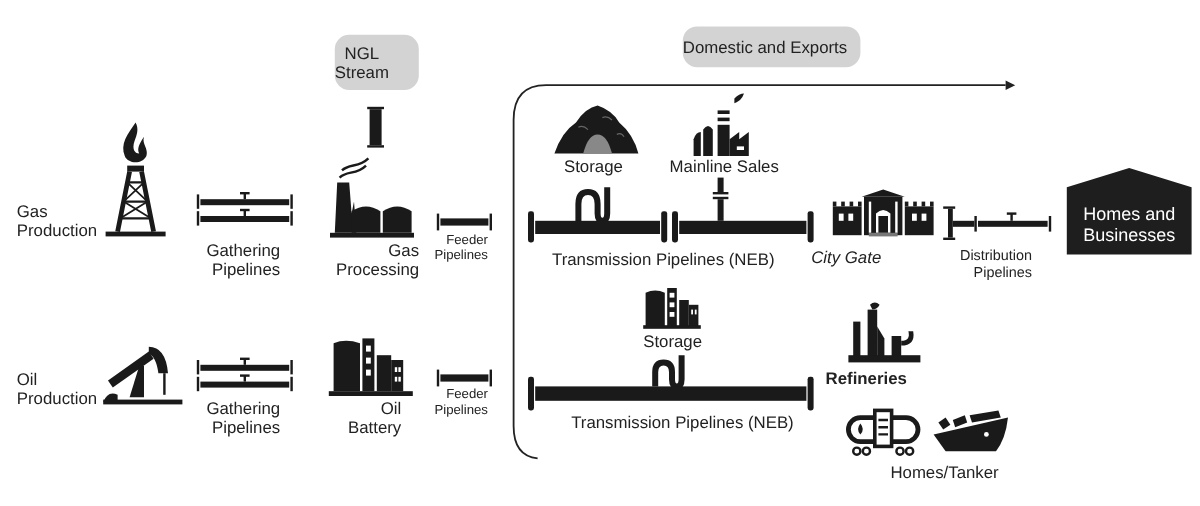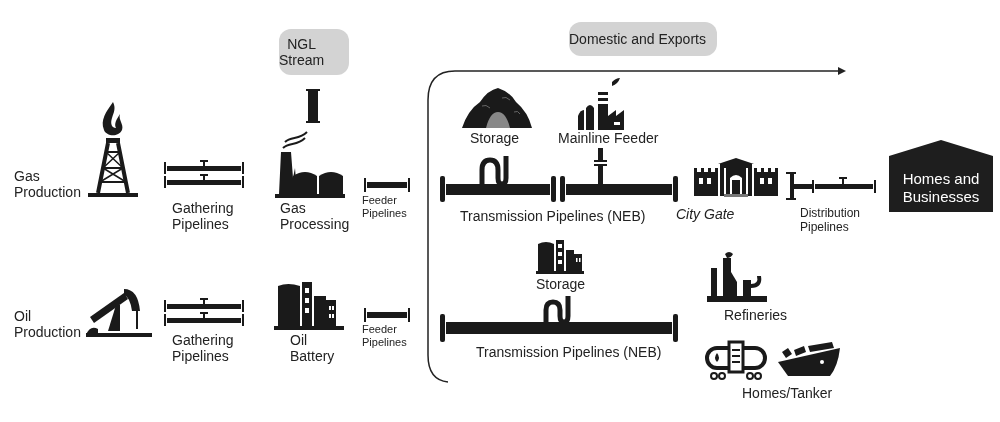--- a/index.html
+++ b/index.html
@@ -1,17 +1,17 @@
 <!DOCTYPE html>
 <html><head>
 <meta charset="utf-8">
 <style>
   html,body{margin:0;padding:0;background:#fff;}
   body{width:1000px;height:422px;position:relative;overflow:hidden;font-family:"Liberation Sans",sans-serif;color:#222;}
-  .lbl{position:absolute;text-align:left;line-height:1.15;color:#222;white-space:nowrap;}
+  .lbl{position:absolute;text-align:right;line-height:1.15;color:#222;white-space:nowrap;}
   .f14{font-size:14px;}
   .f12{font-size:12px;}
   .f11{font-size:11px;}
   .pill{position:absolute;background:#d3d3d3;border-radius:12px;display:flex;align-items:center;justify-content:flex-start;text-align:center;font-size:14px;line-height:1.15;color:#222;}
   svg{position:absolute;overflow:visible;}
   .house{position:absolute;color:#fff;font-size:15px;line-height:1.2;text-align:center;}
 </style>
 </head>
 <body>
 
@@ -173,21 +173,21 @@
     <path d="M36 4 Q 40 0 44 0 Q 42 6 36 8 Z"></path>
     <rect x="22" y="14" width="10" height="3"></rect>
       <rect x="22" y="20" width="10" height="3"></rect>
     <path d="M2 52 L 2 38 Q 4 32 8 32 L 8 52 Z"></path>
     <path d="M10 52 L 10 30 Q 14 24 18 30 L 18 52 Z"></path>
     <rect x="22" y="26" width="10" height="26"></rect>
     <path d="M32 52 L 32 38 L 40 32 L 40 38 L 48 32 L 48 52 Z"></path>
   </g>
   <rect x="38" y="44" width="6" height="3" fill="#fff"></rect>
 </svg>
-<div class="lbl f14" style="left:558px;top:130px;">Mainline Feeder</div>
+<div class="lbl f14" style="left:558px;top:130px;">Mainline Sales</div>
 
 <svg width="244" height="60" style="left:440px;top:148px;" viewBox="0 0 244 60">
   <g fill="#1a1a1a">
 
     <path d="M42 42 L 42 22 Q 42 12 50 12 Q 58 12 58 22 L 58 30 Q 58 36 62 36 Q 66 36 66 30 L 66 8" stroke="#1a1a1a" stroke-width="5" fill="none"></path>
 
     <rect x="0" y="28" width="5" height="26" rx="2"></rect>
     <rect x="6" y="36" width="104" height="11"></rect>
     <rect x="111" y="28" width="5" height="26" rx="2"></rect>
 
@@ -290,21 +290,21 @@
   <g fill="#1a1a1a">
     <path d="M18 2 Q 22 -2 26 2 Q 24 6 20 6 Z"></path>
     <rect x="16" y="6" width="8" height="40"></rect>
     <rect x="4" y="16" width="6" height="30"></rect>
     <path d="M24 20 L 30 30 L 30 46 L 24 46 Z"></path>
     <rect x="36" y="28" width="8" height="18"></rect>
     <path d="M44 32 Q 52 32 50 24 L 54 24 Q 56 36 44 36 Z"></path>
     <rect x="0" y="44" width="60" height="6"></rect>
   </g>
 </svg>
-<div class="lbl f14" style="left:724px;top:307px;">Refineries</div>
+<div class="lbl f14" style="left:688px;top:307px;font-weight:bold;">Refineries</div>
 
 <svg width="62" height="40" style="left:705px;top:340px;" viewBox="0 0 62 40">
   <rect x="2" y="8" width="58" height="20" rx="10" fill="none" stroke="#1a1a1a" stroke-width="4"></rect>
   <rect x="24" y="2" width="14" height="30" fill="#fff" stroke="#1a1a1a" stroke-width="3"></rect>
   <path d="M27 10 L 35 10 M27 16 L 35 16 M27 22 L 35 22" stroke="#1a1a1a" stroke-width="2"></path>
   <path d="M12 13 Q 8 18 12 22 Q 16 18 12 13 Z" fill="#1a1a1a"></path>
   <circle cx="9" cy="36" r="3" fill="none" stroke="#1a1a1a" stroke-width="2"></circle>
     <circle cx="17" cy="36" r="3" fill="none" stroke="#1a1a1a" stroke-width="2"></circle>
   <circle cx="45" cy="36" r="3" fill="none" stroke="#1a1a1a" stroke-width="2"></circle>
     <circle cx="53" cy="36" r="3" fill="none" stroke="#1a1a1a" stroke-width="2"></circle>

